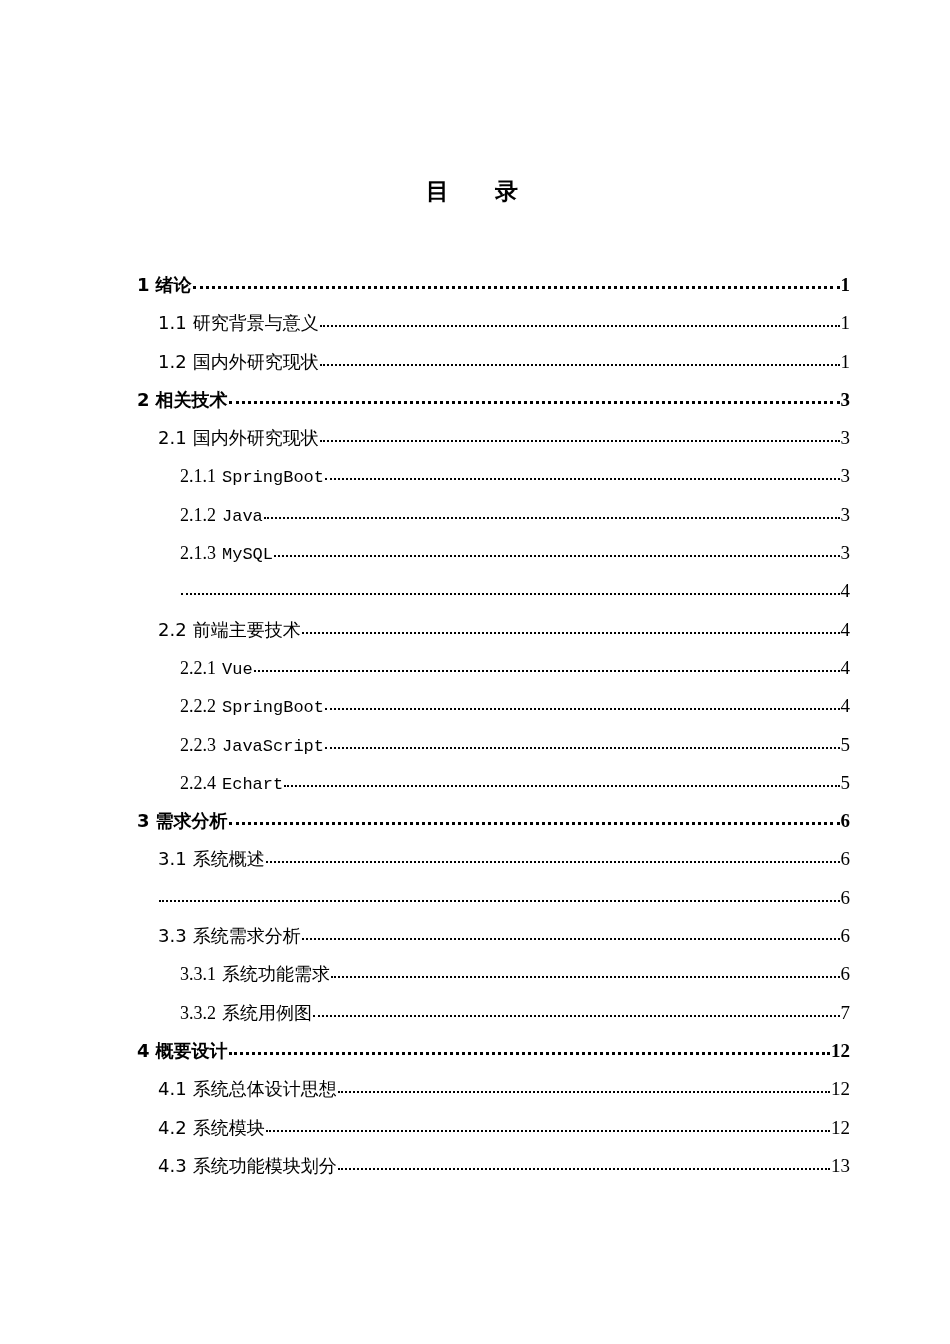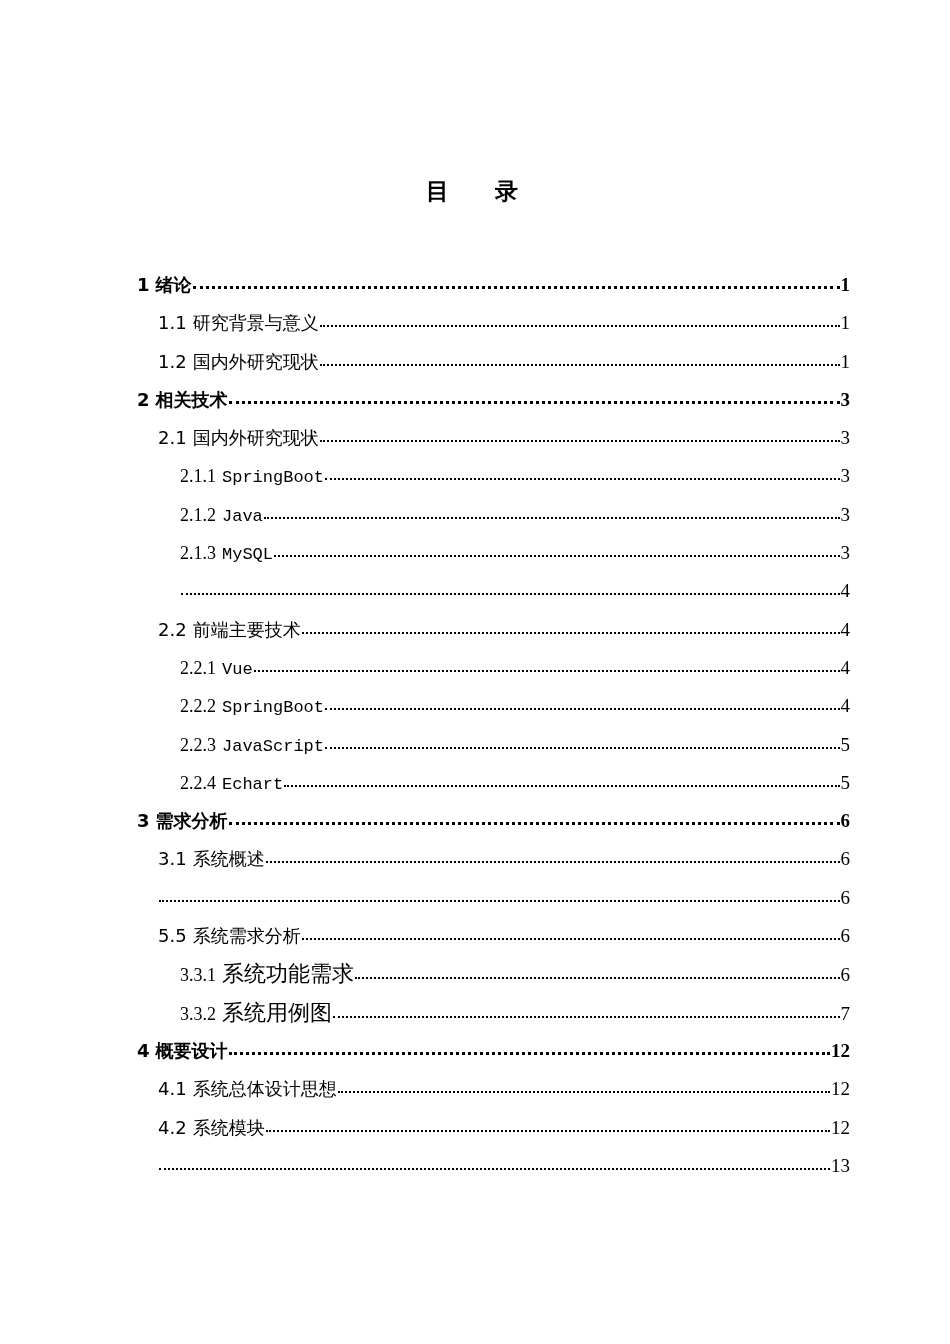--- a/index.html
+++ b/index.html
@@ -13,21 +13,21 @@
   .row {
     display: flex; align-items: baseline; height: 38.3px; line-height: 38.3px;
     font-size: 18px; white-space: nowrap;
   }
   .row.l1 { padding-left: 0; font-family: "DejaVu Sans", sans-serif; font-weight: bold; }
   .row.l2 { padding-left: 21px; font-family: "DejaVu Sans", sans-serif; }
   .row.l3 { padding-left: 43px; font-family: "Liberation Serif", serif; justify-content: flex-end; }
   .row .txt { flex: 0 0 auto; }
   .row .txt .num { margin-right: 6px; }
   .row.l3 .txt .lbl { font-family: "Liberation Mono", monospace; font-size: 17px; }
-  .row.l3.cn .txt .lbl { font-family: "DejaVu Sans", sans-serif; font-size: 22px; }
+  .row.l3.cn .txt .lbl { font-family: "DejaVu Sans", sans-serif; font-size: 18px; }
   .row .dots {
     flex: 1 1 auto; overflow: hidden; margin: 0 1px; height: 10px; align-self: baseline;
     border-bottom: 2px dotted #000; transform: translateY(-2px);
   }
   .row.l1 .dots { border-bottom-width: 3px; }
   .row .pg { flex: 0 0 auto; font-family: "Liberation Serif", serif; font-size: 19px; }
   .row.l1 .pg { font-weight: bold; }
 </style>
 </head>
 <body>
@@ -112,21 +112,21 @@
       <div class="row l2 cn">
         <span class="txt"><span class="num">3.1</span><span class="lbl">系统概述</span></span>
         <span class="dots"></span>
         <span class="pg">6</span>
       </div>
       <div class="row l2 cn">
         <span class="dots"></span>
         <span class="pg">6</span>
       </div>
       <div class="row l2 cn">
-        <span class="txt"><span class="num">5.5</span><span class="lbl">系统需求分析</span></span>
+        <span class="txt"><span class="num">3.3</span><span class="lbl">系统需求分析</span></span>
         <span class="dots"></span>
         <span class="pg">6</span>
       </div>
       <div class="row l3 cn">
         <span class="txt"><span class="num">3.3.1</span><span class="lbl">系统功能需求</span></span>
         <span class="dots"></span>
         <span class="pg">6</span>
       </div>
       <div class="row l3 cn">
         <span class="txt"><span class="num">3.3.2</span><span class="lbl">系统用例图</span></span>
@@ -142,17 +142,18 @@
         <span class="txt"><span class="num">4.1</span><span class="lbl">系统总体设计思想</span></span>
         <span class="dots"></span>
         <span class="pg">12</span>
       </div>
       <div class="row l2 cn">
         <span class="txt"><span class="num">4.2</span><span class="lbl">系统模块</span></span>
         <span class="dots"></span>
         <span class="pg">12</span>
       </div>
       <div class="row l2 cn">
+        <span class="txt"><span class="num">4.3</span><span class="lbl">系统功能模块划分</span></span>
         <span class="dots"></span>
         <span class="pg">13</span>
       </div>
     </div>
 </div>
 
 </body></html>

